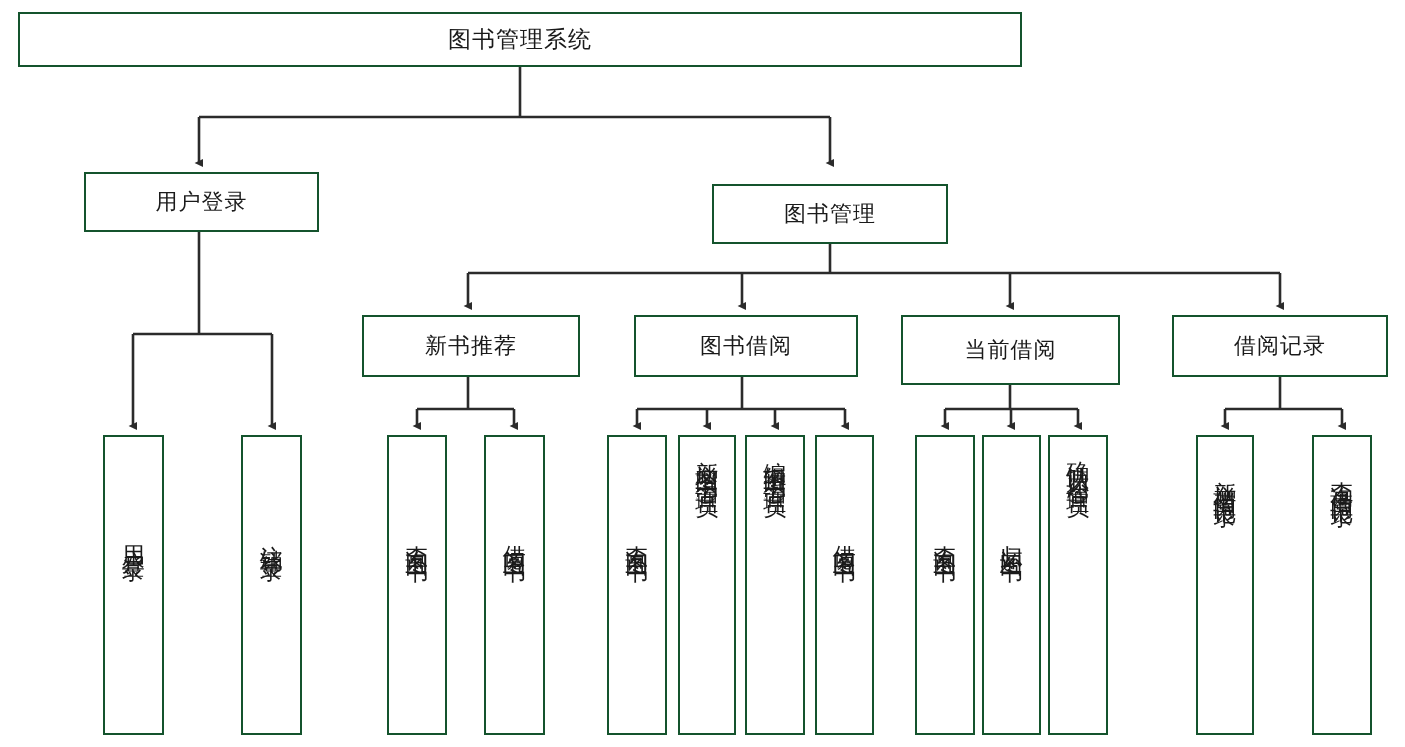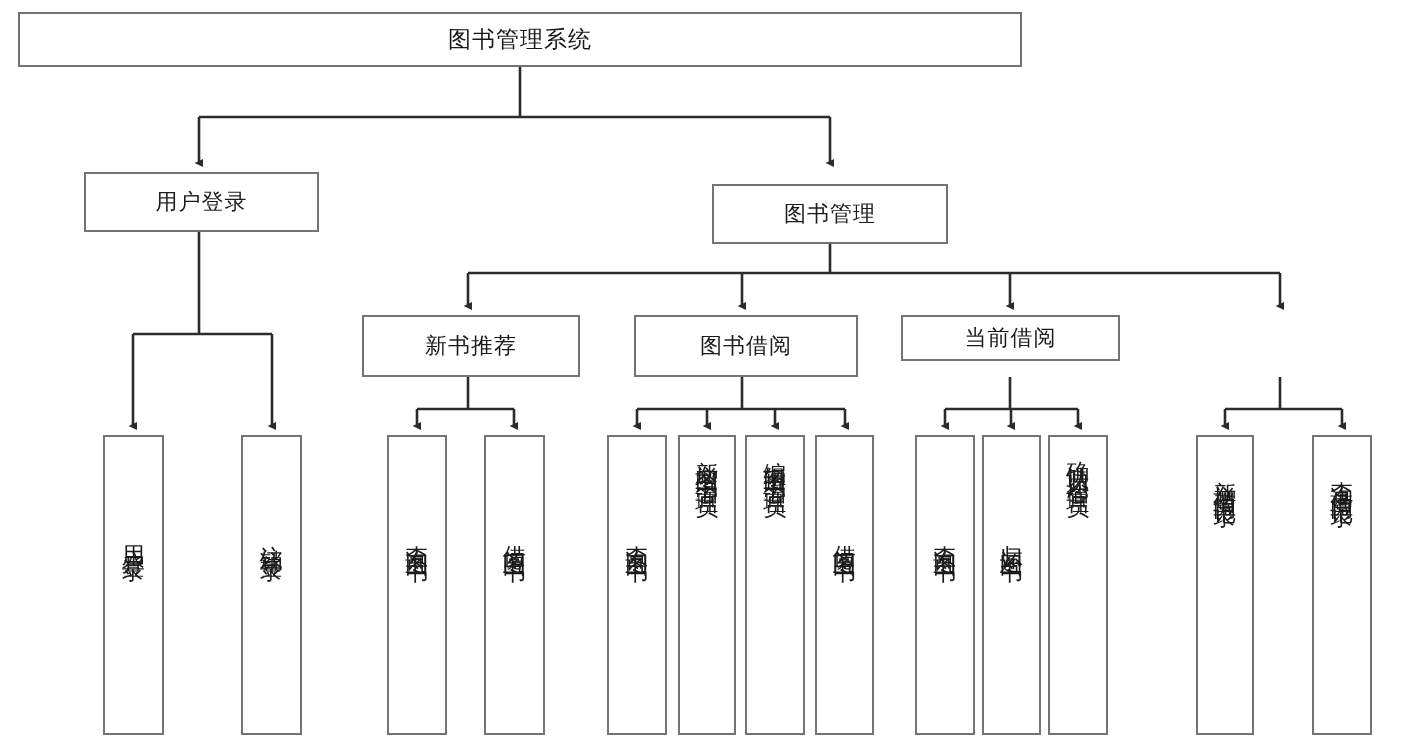--- a/index.html
+++ b/index.html
@@ -22,21 +22,21 @@
   svg.diagram-canvas {
     position: absolute;
     top: 0;
     left: 0;
     width: 1405px;
     height: 747px;
   }
   .node-box {
     position: absolute;
     box-sizing: border-box;
-    border: 2px solid #737373;
+    border: 2px solid #14532d;
     background: #ffffff;
     display: flex;
     align-items: center;
     justify-content: center;
     color: #1a1a1a;
   }
   .node-label {
     text-align: center;
     letter-spacing: 1px;
     line-height: 1.15;
@@ -154,22 +154,25 @@
   <div class="node-box horizontal" style="left:712px; top:172px; width:236px; height:60px;margin-top:12px;">
     <span class="node-label">图书管理</span>
   </div>
 
   <div class="node-box horizontal" style="left:362px; top:315px; width:218px; height:62px;">
     <span class="node-label">新书推荐</span>
   </div>
   <div class="node-box horizontal" style="left:634px; top:315px; width:224px; height:62px;">
     <span class="node-label">图书借阅</span>
   </div>
-  <div class="node-box horizontal" style="left:901px; top:315px; width:219px; height:46px;">
+  <div class="node-box horizontal" style="left:901px; top:315px; width:219px; height:70px;">
     <span class="node-label">当前借阅</span>
+  </div>
+  <div class="node-box horizontal" style="left:1172px; top:315px; width:216px; height:62px;">
+    <span class="node-label">借阅记录</span>
   </div>
 
   <div class="node-box vertical mid" style="left:103px; top:435px; width:61px; height:300px;">
     <span class="node-label">用户登录</span>
   </div>
   <div class="node-box vertical mid" style="left:241px; top:435px; width:61px; height:300px;">
     <span class="node-label">注销登录</span>
   </div>
 
   <div class="node-box vertical mid" style="left:387px; top:435px; width:60px; height:300px;">

